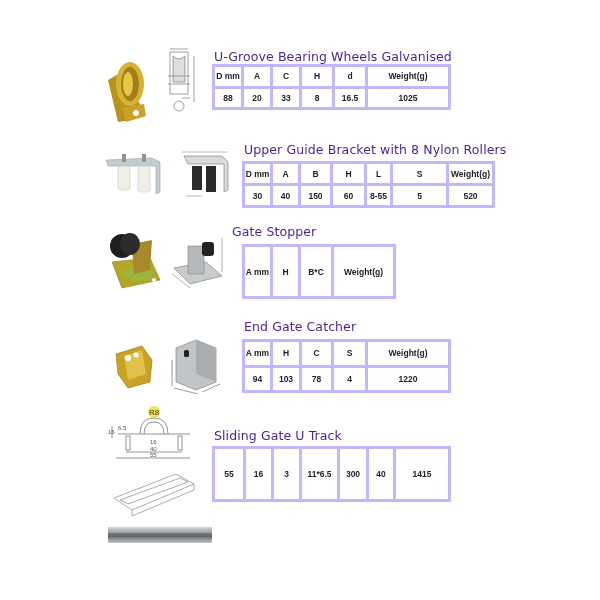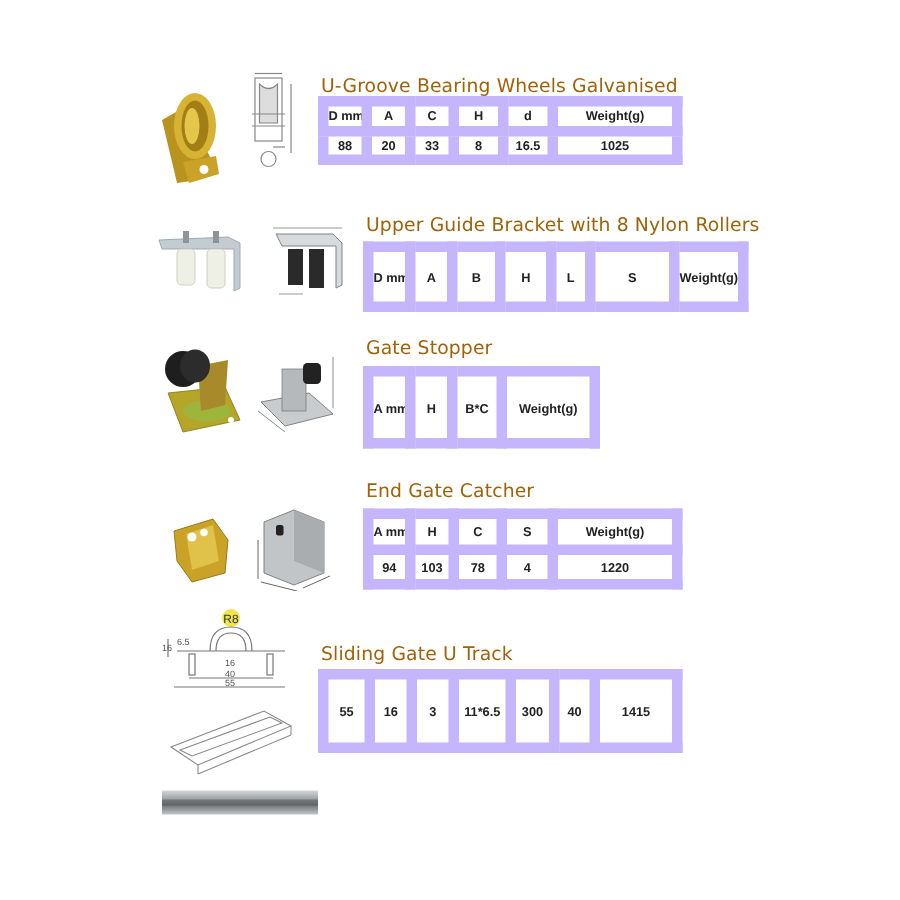--- a/index.html
+++ b/index.html
@@ -1,19 +1,19 @@
 <!DOCTYPE html>
 <html><head>
 <meta charset="utf-8">
 <style>
   html, body { margin:0; padding:0; background:#ffffff; }
   body { width:600px; height:600px; position:relative; overflow:hidden; font-family:"Liberation Sans", sans-serif; color:#222; }
-  .title { position:absolute; font-family:"DejaVu Sans", sans-serif; font-size:12.5px; color:#a16207; white-space:nowrap; letter-spacing:0.1px; }
+  .title { position:absolute; font-family:"DejaVu Sans", sans-serif; font-size:12.5px; color:#4c1d95; white-space:nowrap; letter-spacing:0.1px; }
   table.spec { position:absolute; border-collapse:collapse; table-layout:fixed; font-family:"Liberation Sans", sans-serif; font-weight:bold; font-size:8.5px; color:#222; }
-  table.spec td { border:7px solid #c4b5fd; text-align:center; vertical-align:middle; padding:0; overflow:hidden; white-space:nowrap; }
+  table.spec td { border:3px solid #c4b5fd; text-align:center; vertical-align:middle; padding:0; overflow:hidden; white-space:nowrap; }
   .img { position:absolute; }
 </style>
 </head>
 <body>
 
 <div>
   <svg class="img" style="left:104px;top:58px" width="44" height="66" viewBox="0 0 44 66">
     <polygon points="4,22 18,14 38,50 28,62 14,64" fill="#b8931e"></polygon>
     <ellipse cx="26" cy="26" rx="14" ry="22" fill="#d8b233"></ellipse>
     <ellipse cx="26" cy="26" rx="9" ry="17" fill="#a17f16"></ellipse>
@@ -93,20 +93,29 @@
     <tbody>
         <tr>
       <td>D mm</td>
       <td>A</td>
       <td>B</td>
       <td>H</td>
       <td>L</td>
       <td>S</td>
       <td>Weight(g)</td>
     </tr>
+    <tr>
+      <td>30</td>
+      <td>40</td>
+      <td>150</td>
+      <td>60</td>
+      <td>8-55</td>
+      <td>5</td>
+      <td>520</td>
+    </tr>
   </tbody>
     </table>
 </div>
 
 <div>
   <svg class="img" style="left:108px;top:230px" width="56" height="62" viewBox="0 0 56 62">
     <polygon points="4,32 42,28 52,50 14,58" fill="#b5a62a" stroke="#8a7d1c" stroke-width="0.6"></polygon>
     <ellipse cx="30" cy="44" rx="16" ry="7" fill="#9db53a"></ellipse>
     <polygon points="24,14 44,10 42,40 26,44" fill="#a88a2a"></polygon>
     <ellipse cx="14" cy="16" rx="12" ry="12" fill="#1e1e1e"></ellipse>
@@ -114,21 +123,21 @@
     <circle cx="9" cy="52" r="2" fill="#fff"></circle>
     <circle cx="46" cy="50" r="2" fill="#fff"></circle>
   </svg>
   <svg class="img" style="left:170px;top:232px" width="58" height="56" viewBox="0 0 58 56">
     <polygon points="4,36 36,30 52,44 20,52" fill="#c9ccce" stroke="#777" stroke-width="0.6"></polygon>
     <rect x="18" y="14" width="16" height="28" fill="#b5b9bc" stroke="#777" stroke-width="0.5"></rect>
     <rect x="32" y="10" width="12" height="14" rx="3" fill="#222"></rect>
     <line x1="52" y1="6" x2="52" y2="40" stroke="#666" stroke-width="0.5"></line>
     <line x1="2" y1="42" x2="20" y2="56" stroke="#666" stroke-width="0.5"></line>
   </svg>
-  <div class="title" style="left:244px;top:224px">Gate Stopper</div>
+  <div class="title" style="left:232px;top:224px">Gate Stopper</div>
   <table class="spec" style="left:242px;top:244px;width:151px;height:55px">
     <colgroup>
         <col style="width:28px">
         <col style="width:28px">
         <col style="width:33px">
         <col style="width:62px">
       </colgroup>
     <tbody>
         <tr>
       <td>A mm</td>

